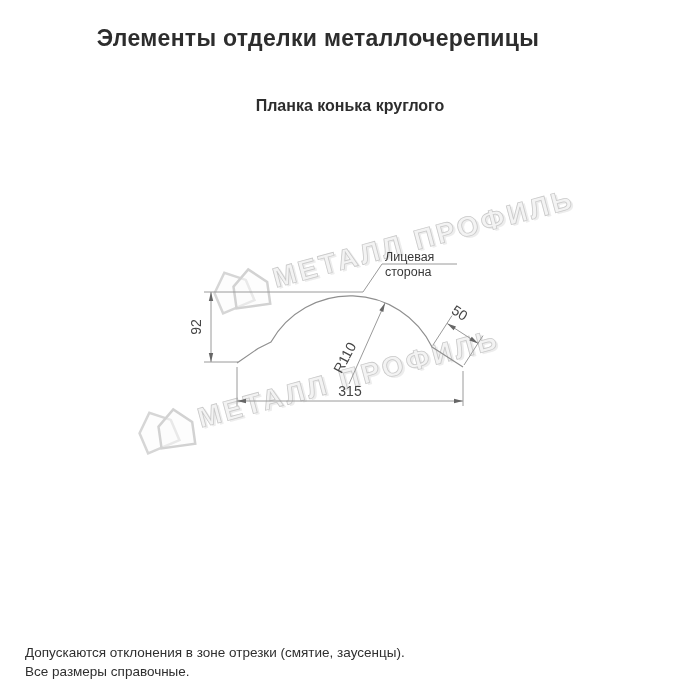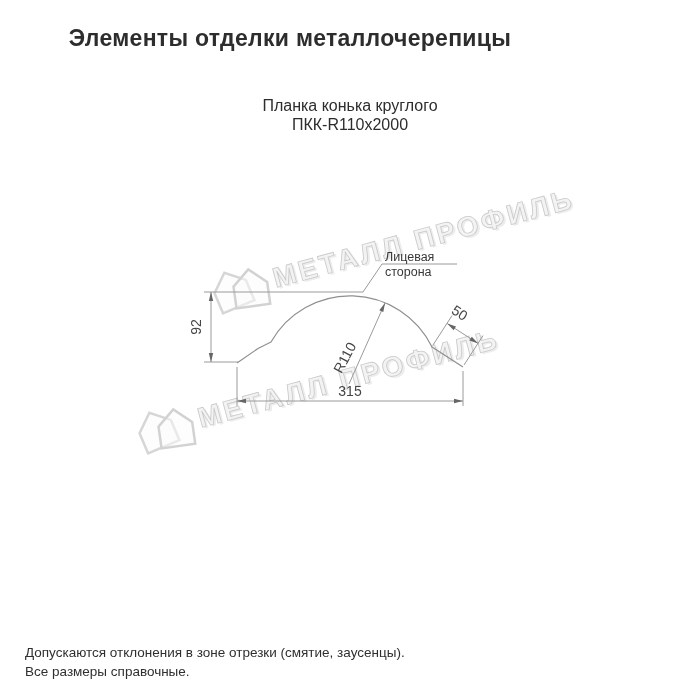--- a/index.html
+++ b/index.html
@@ -2,25 +2,25 @@
 <html><head>
 <meta charset="utf-8">
 <style>
   html,body{margin:0;padding:0;background:#ffffff;}
   .page{
     position:relative;width:700px;height:700px;background:#ffffff;overflow:hidden;
     font-family:"Liberation Sans", sans-serif;
   }
   .page-title{
     position:absolute;top:25px;left:0;width:580px;text-align:center;
-    font-size:23px;font-weight:bold;color:#2d2d2d;letter-spacing:0.3px;
+    font-size:23px;font-weight:bold;color:#2d2d2d;letter-spacing:0.3px;padding-left:28px;
   }
   .subtitle{
     position:absolute;top:96px;left:0;width:700px;text-align:center;
-    font-size:16px;font-weight:normal;color:#2d2d2d;line-height:19px;
+    font-size:16px;font-weight:bold;color:#2d2d2d;line-height:19px;
   }
   .drawing{position:absolute;top:0;left:0;}
   .footer{
     position:absolute;left:25px;top:643px;font-size:13.5px;color:#2f2f2f;line-height:19px;
   }
   svg text.dim{
     font-family:"Liberation Sans", sans-serif;font-size:14px;fill:#454545;
   }
   svg text.lbl{
     font-family:"Liberation Sans", sans-serif;font-size:12.5px;fill:#383838;
@@ -31,21 +31,20 @@
 </style>
 </head>
 <body>
 
 <div class="page">
 
   <div class="page-title">Элементы отделки металлочерепицы</div>
 
   <div class="subtitle">
     <div>Планка конька круглого</div>
-    <div>ПКК-R110х2000</div>
   </div>
 
   <svg class="drawing" width="700" height="700" viewBox="0 0 700 700">
 
     <g transform="translate(220,312) rotate(-15)">
       <path d="M0 0 L0 -22 L17 -37 L34 -22 L34 0 Z" transform="rotate(-8 17 -18)" fill="#fbfbfb" fill-opacity="0.5" stroke="#d6d6d6" stroke-width="2.5"></path>
       <path d="M0 0 L0 -22 L17 -37 L34 -22 L34 0 Z" transform="translate(19,3) rotate(7 17 -18)" fill="#fbfbfb" fill-opacity="0.5" stroke="#d2d2d2" stroke-width="2.5"></path>
       <text class="wm" x="62" y="-7" fill="#ededed">МЕТАЛЛ ПРОФИЛЬ</text>
       <text class="wm" x="60" y="-9" fill="#f3f3f3" stroke="#c9c9c9" stroke-width="0.8">МЕТАЛЛ ПРОФИЛЬ</text>
     </g>

